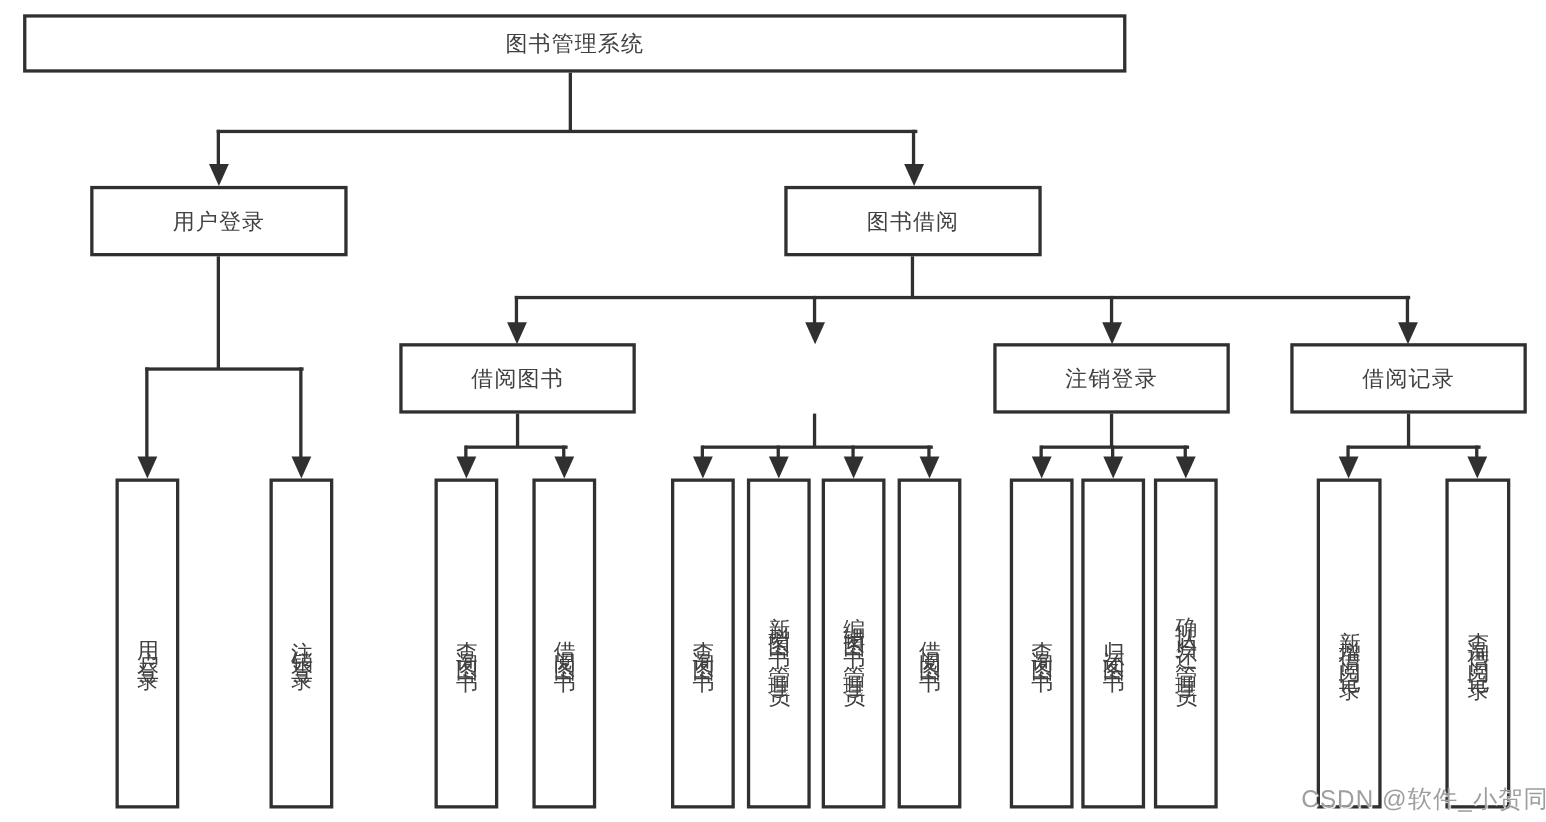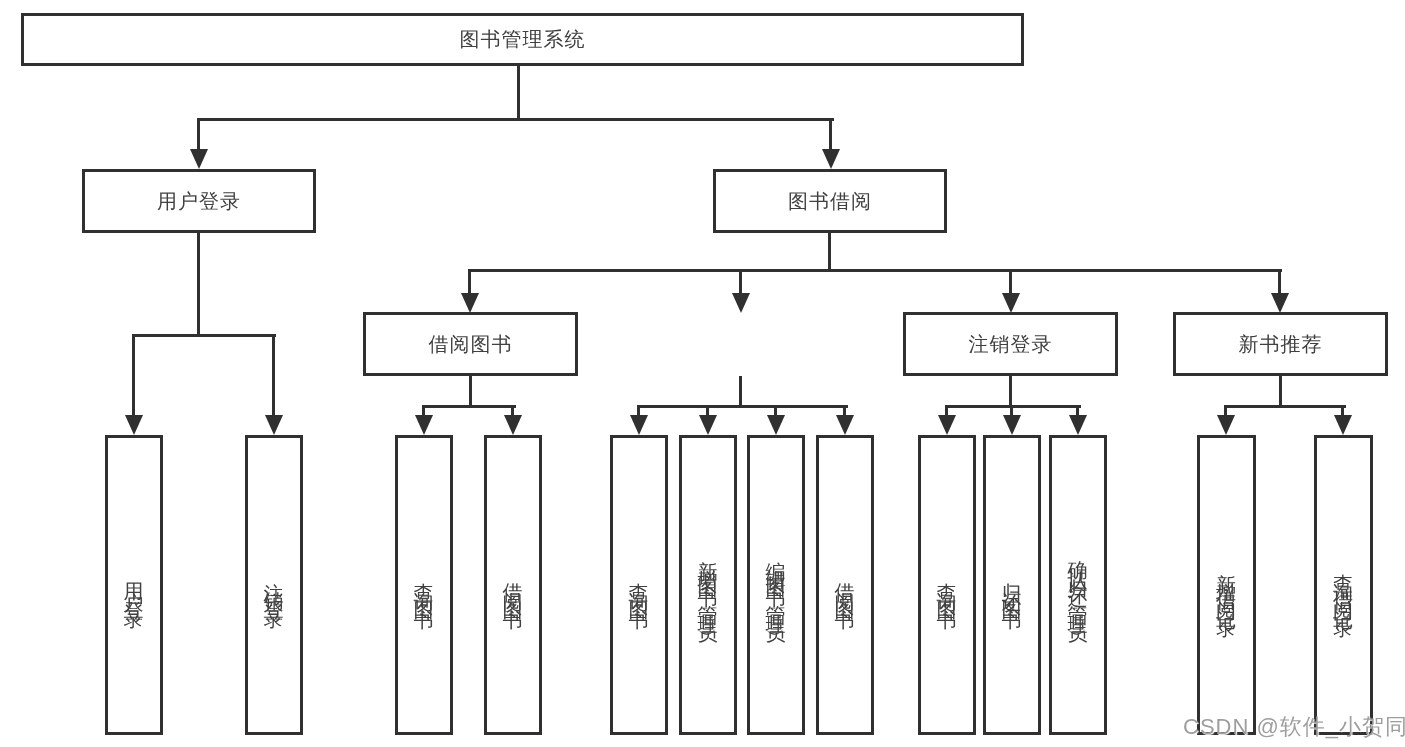--- a/index.html
+++ b/index.html
@@ -90,21 +90,21 @@
     <span>图书借阅</span>
   </div>
 
   <div class="node" style="left:363px;top:312px;width:215px;height:64px">
     <span>借阅图书</span>
   </div>
   <div class="node" style="left:903px;top:312px;width:215px;height:64px">
     <span>注销登录</span>
   </div>
   <div class="node" style="left:1173px;top:312px;width:215px;height:64px">
-    <span>新书推荐</span>
+    <span>借阅记录</span>
   </div>
 
   <div class="node leaf" style="left:105px;top:435px;width:58px;height:300px">
     <span class="vtext">用户登录</span>
   </div>
   <div class="node leaf" style="left:245px;top:435px;width:58px;height:300px">
     <span class="vtext">注销登录</span>
   </div>
 
   <div class="node leaf" style="left:395px;top:435px;width:58px;height:300px">

